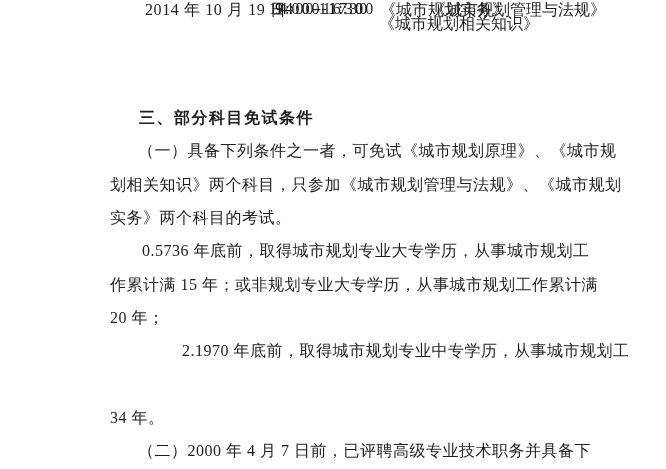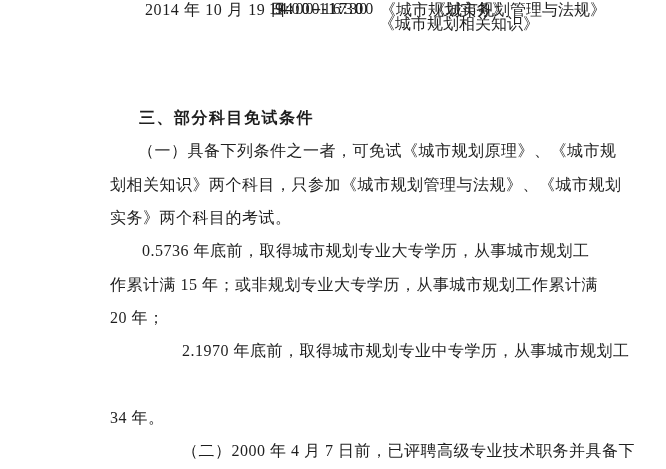--- a/index.html
+++ b/index.html
@@ -52,21 +52,21 @@
   .p1l3 { top: 208px; left: 98px; }
 
   .i1l1 { top: 241px; left: 130px; }
   .i1l2 { top: 275px; left: 98px; }
   .i1l3 { top: 308px; left: 98px; }
 
   .i2l1 { top: 341px; left: 130px; margin-left: 40px; }
   .i2l2 { top: 375px; left: 98px; }
   .i2l3 { top: 408px; left: 98px; }
 
-  .p2l1 { top: 441px; left: 126px; margin-left: 44px; }
+  .p2l1 { top: 441px; left: 126px; }
 
   .scan-edge {
     position: absolute;
     left: 663px; top: 0;
     width: 1px; height: 469px;
     background: #999999;
   }
 </style>
 </head>
 <body style="background: rgb(255, 255, 255); color: rgb(30, 30, 30);">

